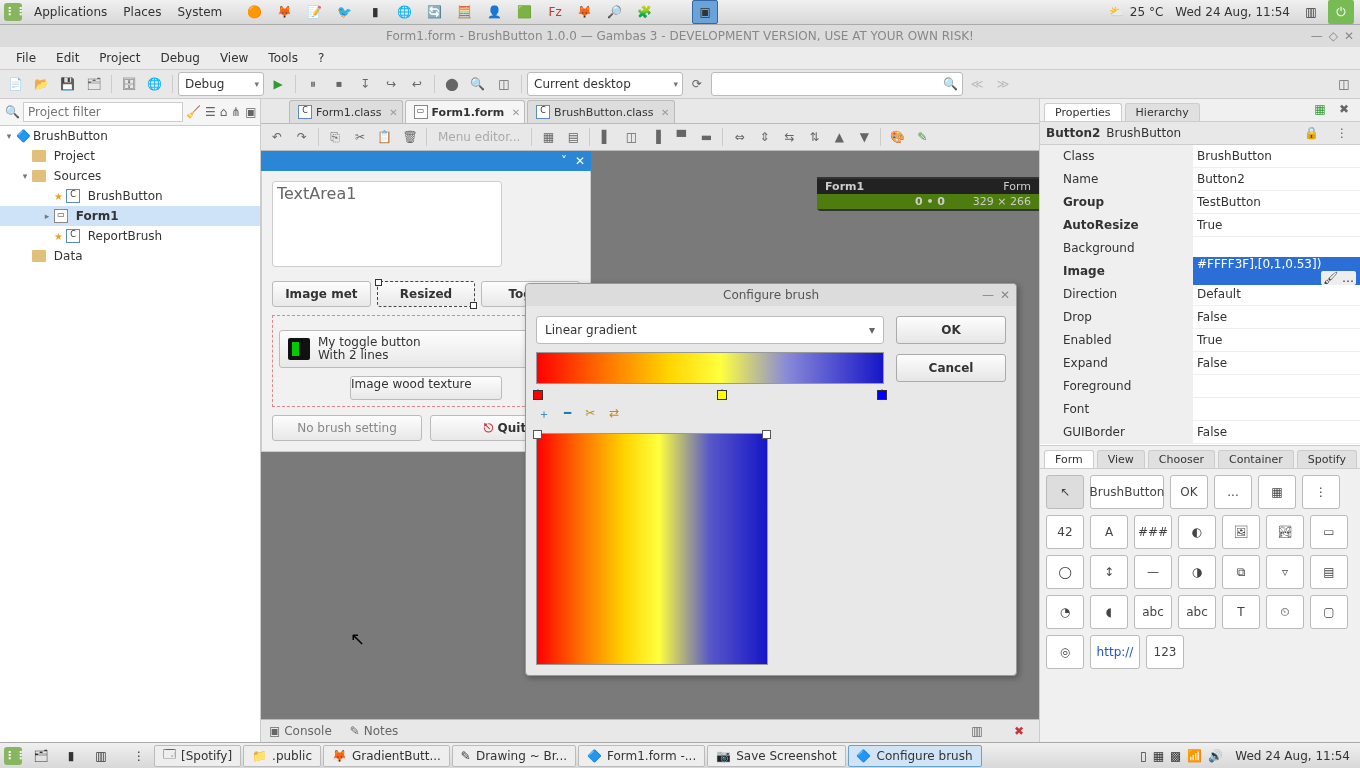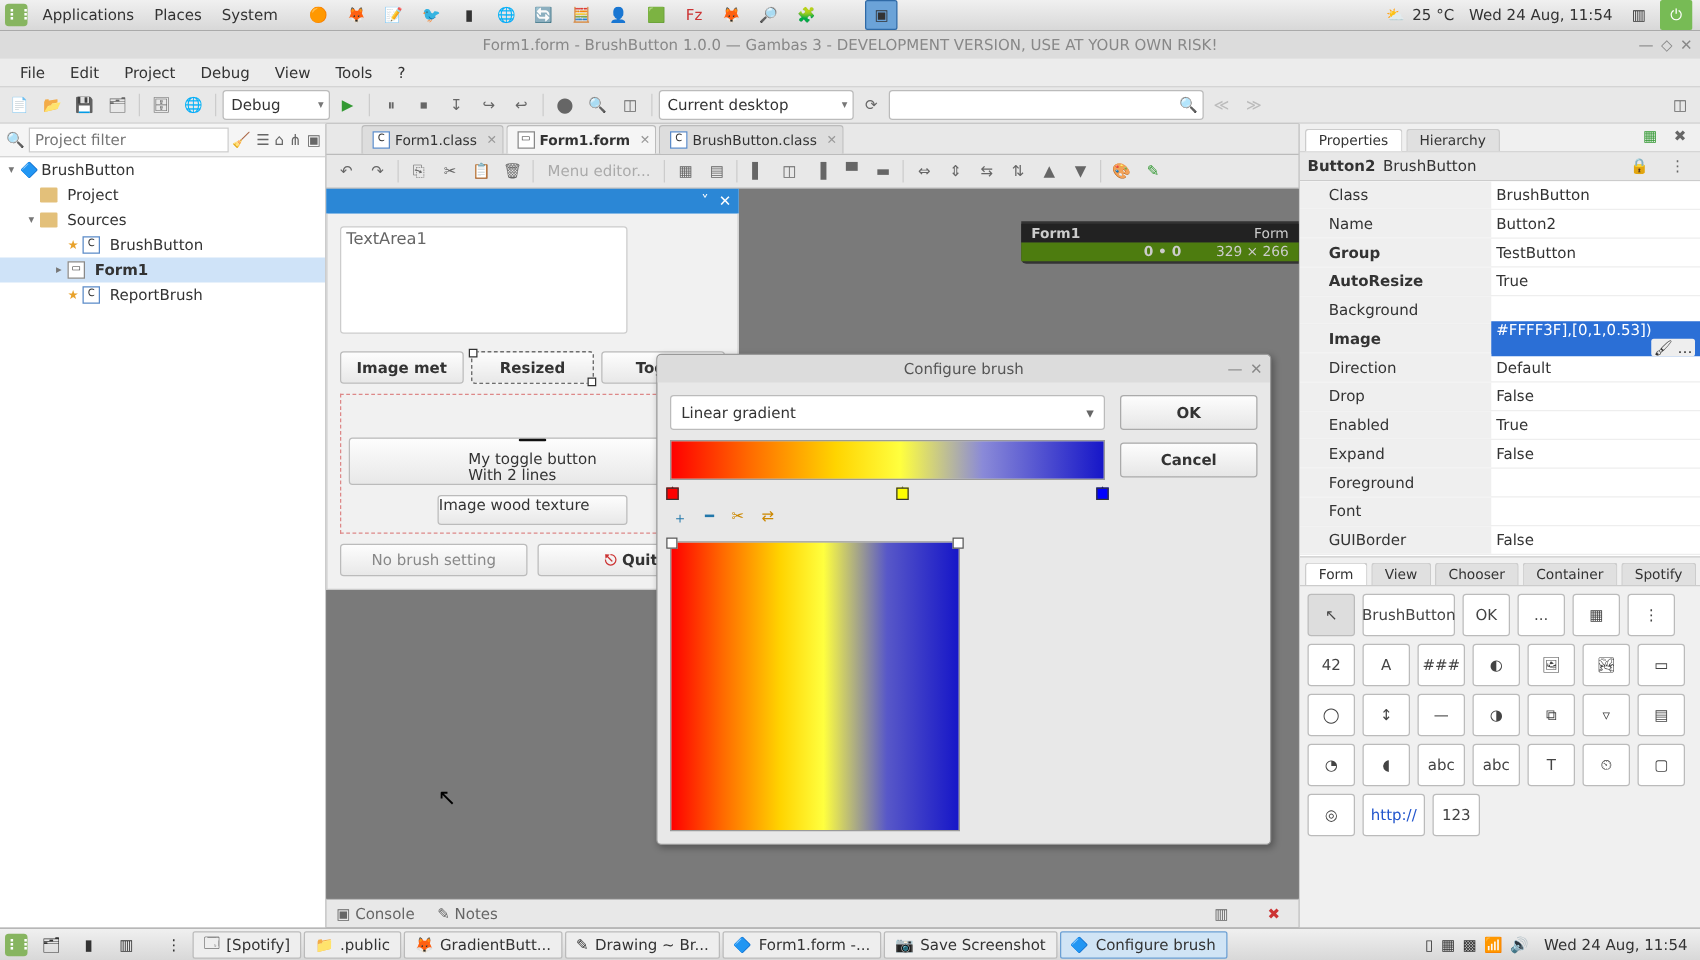--- a/index.html
+++ b/index.html
@@ -44,27 +44,27 @@
   .center{flex:1;display:flex;flex-direction:column;background:#7a7a7a;min-width:0;}
   .tabs{height:24px;background:#e8e8e8;border-bottom:1px solid #bbb;display:flex;align-items:end;padding-left:28px;}
   .tab{height:22px;padding:0 20px 0 8px;border:1px solid #bbb;border-bottom:0;background:#ddd;margin-right:2px;border-radius:3px 3px 0 0;display:flex;align-items:center;gap:4px;font-size:11px;position:relative;}
   .tab.active{background:#f5f5f5;font-weight:bold;}
   .tab .x{position:absolute;right:4px;color:#999;font-size:10px;}
   .formtoolbar{height:26px;background:#e8e8e8;border-bottom:1px solid #bbb;display:flex;align-items:center;padding:0 4px;gap:1px;}
   .canvas{flex:1;position:relative;background:#7a7a7a;}
   .form-win{position:absolute;left:0;top:0;width:330px;background:#fff;}
   .form-win .ftitle{height:20px;background:#2b87d6;display:flex;justify-content:flex-end;align-items:center;padding-right:6px;color:#fff;gap:8px;}
   .form-body{background:#f1f1f1;padding:10px;border:1px solid #ccc;border-top:0;}
-  .textarea{width:220px;height:80px;border:1px solid #ccc;background:#fff;border-radius:3px;padding:2px 4px;color:#666;font-size:13px;}
+  .textarea{width:220px;height:80px;border:1px solid #ccc;background:#fff;border-radius:3px;padding:2px 4px;color:#666;font-size:16px;}
   .btnrow{display:flex;gap:6px;margin-top:14px;}
   .fbtn{flex:1;height:24px;border:1px solid #bbb;background:linear-gradient(#fdfdfd,#e8e8e8);border-radius:3px;display:flex;align-items:center;justify-content:center;font-size:12px;font-weight:bold;}
   .fbtn.sel{border:1px dashed #444;position:relative;}
   .fbtn.sel::before,.fbtn.sel::after{content:"";position:absolute;width:5px;height:5px;background:#fff;border:1px solid #333;}
   .fbtn.sel::before{left:-3px;top:-3px;} .fbtn.sel::after{right:-3px;bottom:-3px;}
-  .longbtn{height:36px;border:1px solid #bbb;background:linear-gradient(#fdfdfd,#e8e8e8);border-radius:3px;margin-top:28px;display:flex;align-items:center;padding:0 8px;gap:8px;flex-direction:column;}
+  .longbtn{height:36px;border:1px solid #bbb;background:linear-gradient(#fdfdfd,#e8e8e8);border-radius:3px;margin-top:8px;display:flex;align-items:center;padding:0 8px;gap:8px;}
   .longbtn .gicon{width:22px;height:22px;background:#111;border-radius:2px;position:relative;}
   .longbtn .gicon::after{content:"";position:absolute;inset:4px;background:linear-gradient(90deg,#0c0,#0c0 50%,transparent 50%);}
   .midbtn{display:block;margin:8px auto 0;width:150px;height:22px;}
   .dashbox{border:1px dashed #d88;padding:6px;margin-top:8px;}
   .statusline{height:22px;background:#e8e8e8;border-top:1px solid #bbb;display:flex;align-items:center;padding:0 8px;gap:18px;color:#666;}
   .corner{position:absolute;right:0;top:26px;background:#333;color:#ccc;font-size:11px;padding:2px 0;border-radius:0 0 0 4px;}
   .corner-row{display:flex;}
   .corner-row div{padding:1px 8px;}
   .corner-row .lab{width:120px;font-weight:bold;}
   .corner-row .val{width:70px;text-align:right;}
@@ -220,20 +220,21 @@
           <div class="trow">
               <span class="tw">▾</span>
               <span>🔷</span>
               <span>BrushButton</span>
             </div>
           <div class="trow" style="padding-left:20px"><span class="tw"></span><span class="fico folder"></span>&nbsp;<span>Project</span></div>
           <div class="trow" style="padding-left:20px"><span class="tw">▾</span><span class="fico folder"></span>&nbsp;<span>Sources</span></div>
           <div class="trow" style="padding-left:42px"><span class="tw"></span><span class="star">★</span><span class="fico comp">C</span>&nbsp;<span>BrushButton</span></div>
           <div class="trow sel" style="padding-left:42px"><span class="tw">▸</span><span class="fico comp" style="border-color:#888">▭</span>&nbsp;<span class="bold">Form1</span></div>
           <div class="trow" style="padding-left:42px"><span class="tw"></span><span class="star">★</span><span class="fico comp">C</span>&nbsp;<span>ReportBrush</span></div>
+          <div class="trow" style="padding-left:20px"><span class="tw"></span><span class="fico folder"></span>&nbsp;<span>Data</span></div>
         </div>
       </div>
 
       <div class="center" style="position:relative">
         <div class="tabs">
           <div class="tab">
               <span class="fico comp">C</span>
               <span>Form1.class</span>
               <span class="x">✕</span>
             </div>

